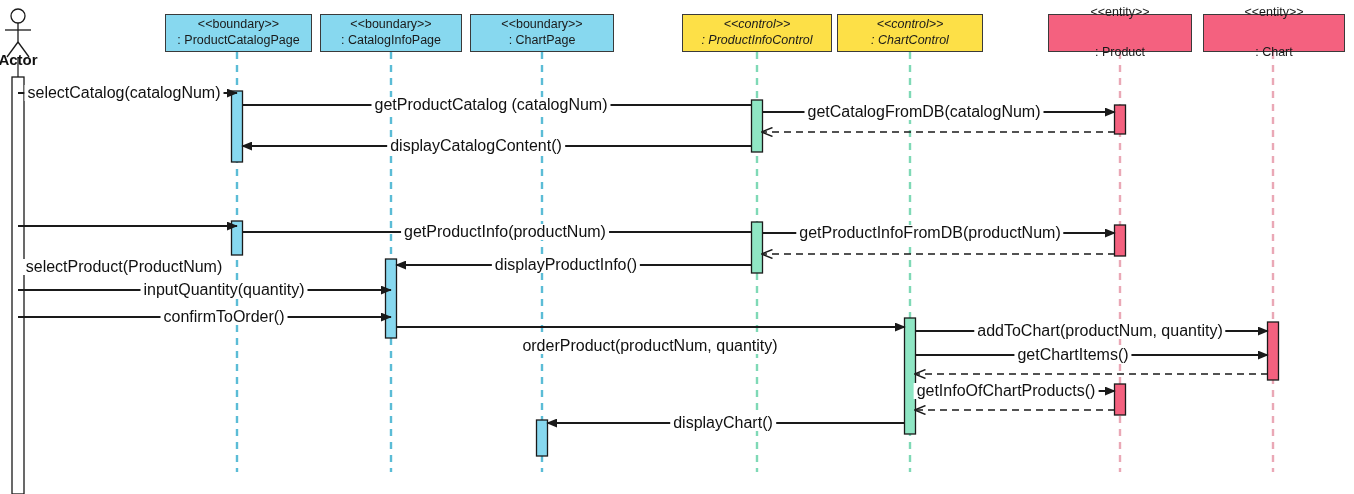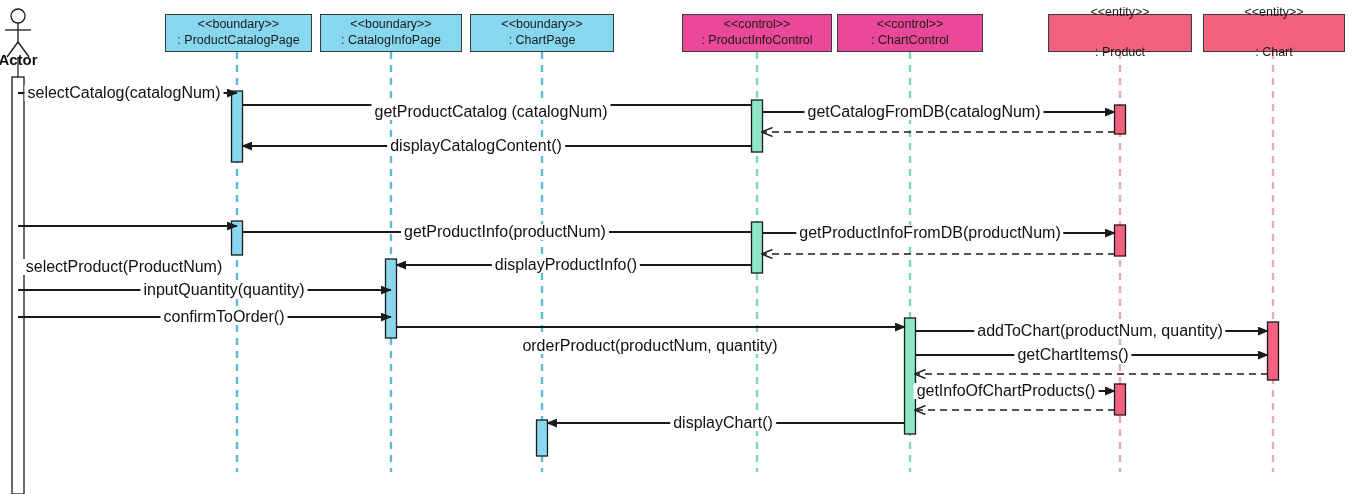--- a/index.html
+++ b/index.html
@@ -37,21 +37,21 @@
     line-height: 1.25;
     color: #1a1a1a;
     text-align: left;
   }
   .lifeline-box .stereotype,
   .lifeline-box .objname {
     display: block;
     white-space: nowrap;
   }
   .box-boundary { background: #87d8ef; border-color: #3a3a3a; }
-  .box-control  { background: #ec4899; border-color: #3a3a3a; }
+  .box-control  { background: #fde047; border-color: #3a3a3a; font-style: italic; }
   .box-entity   { background: #f4617f; border-color: #3a3a3a; gap: 24px; }
   .msg-label {
     position: absolute;
     font-size: 16px;
     color: #111111;
     background: #ffffff;
     padding: 0 3px;
     white-space: nowrap;
     transform: translate(-50%, -50%);
     line-height: 1;
@@ -166,21 +166,21 @@
         <span class="objname">: Product</span>
       </div>
       <div class="lifeline-box box-entity" style="left: 1203px; top: 14px; width: 142px; height: 38px;">
         <span class="stereotype">&lt;&lt;entity&gt;&gt;</span>
         <span class="objname">: Chart</span>
       </div>
     </div>
 
   <div id="message-labels">
       <div class="msg-label" style="left: 124px; top: 93px;">selectCatalog(catalogNum)</div>
-      <div class="msg-label" style="left: 491px; top: 112px;">getProductCatalog (catalogNum)</div>
+      <div class="msg-label" style="left: 491px; top: 105px;">getProductCatalog (catalogNum)</div>
       <div class="msg-label" style="left: 924px; top: 112px;">getCatalogFromDB(catalogNum)</div>
       <div class="msg-label" style="left: 476px; top: 146px;">displayCatalogContent()</div>
       <div class="msg-label" style="left: 124px; top: 226px; margin-top: 41px;">selectProduct(ProductNum)</div>
       <div class="msg-label" style="left: 505px; top: 232px;">getProductInfo(productNum)</div>
       <div class="msg-label" style="left: 930px; top: 233px;">getProductInfoFromDB(productNum)</div>
       <div class="msg-label" style="left: 566px; top: 265px;">displayProductInfo()</div>
       <div class="msg-label" style="left: 224px; top: 290px;">inputQuantity(quantity)</div>
       <div class="msg-label" style="left: 224px; top: 317px;">confirmToOrder()</div>
       <div class="msg-label" style="left: 650px; top: 346px;">orderProduct(productNum, quantity)</div>
       <div class="msg-label" style="left: 1084px; top: 331px; margin-left: 16px;">addToChart(productNum, quantity)</div>

